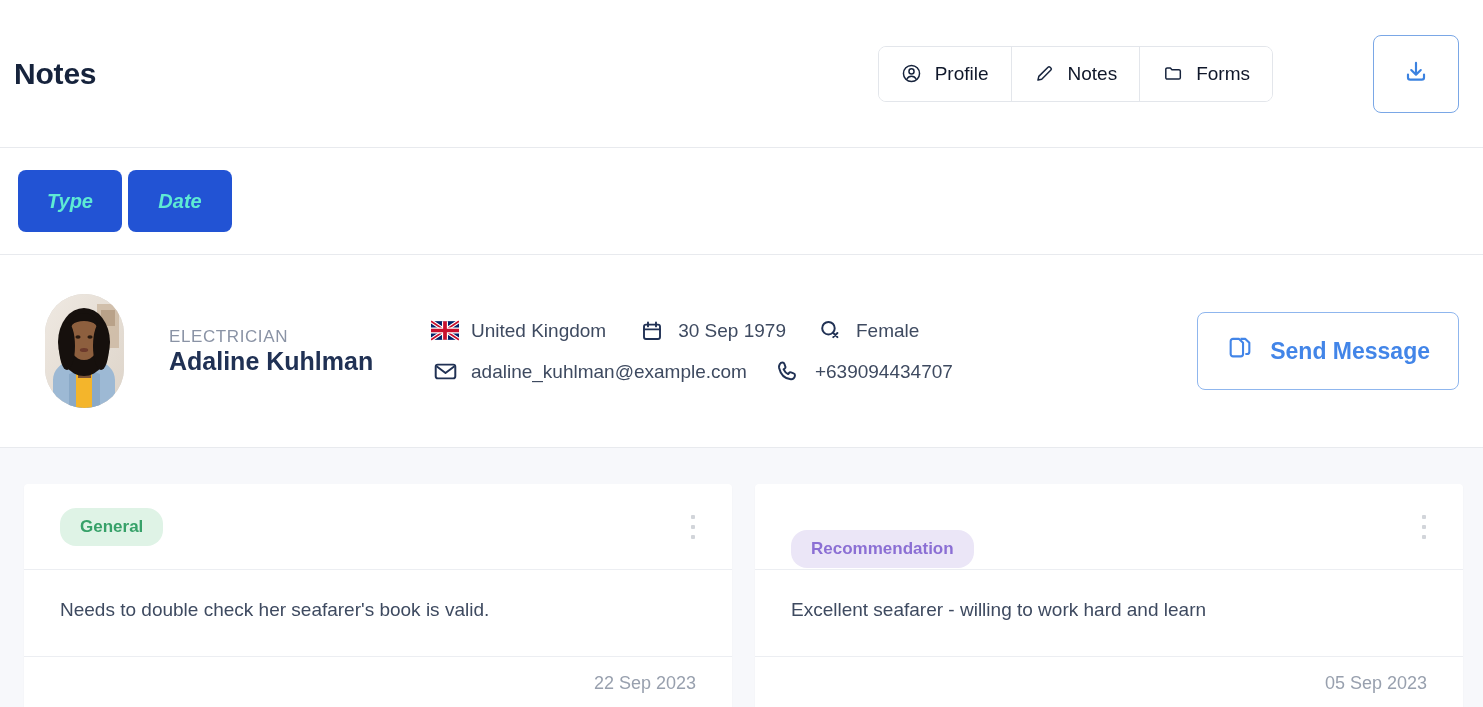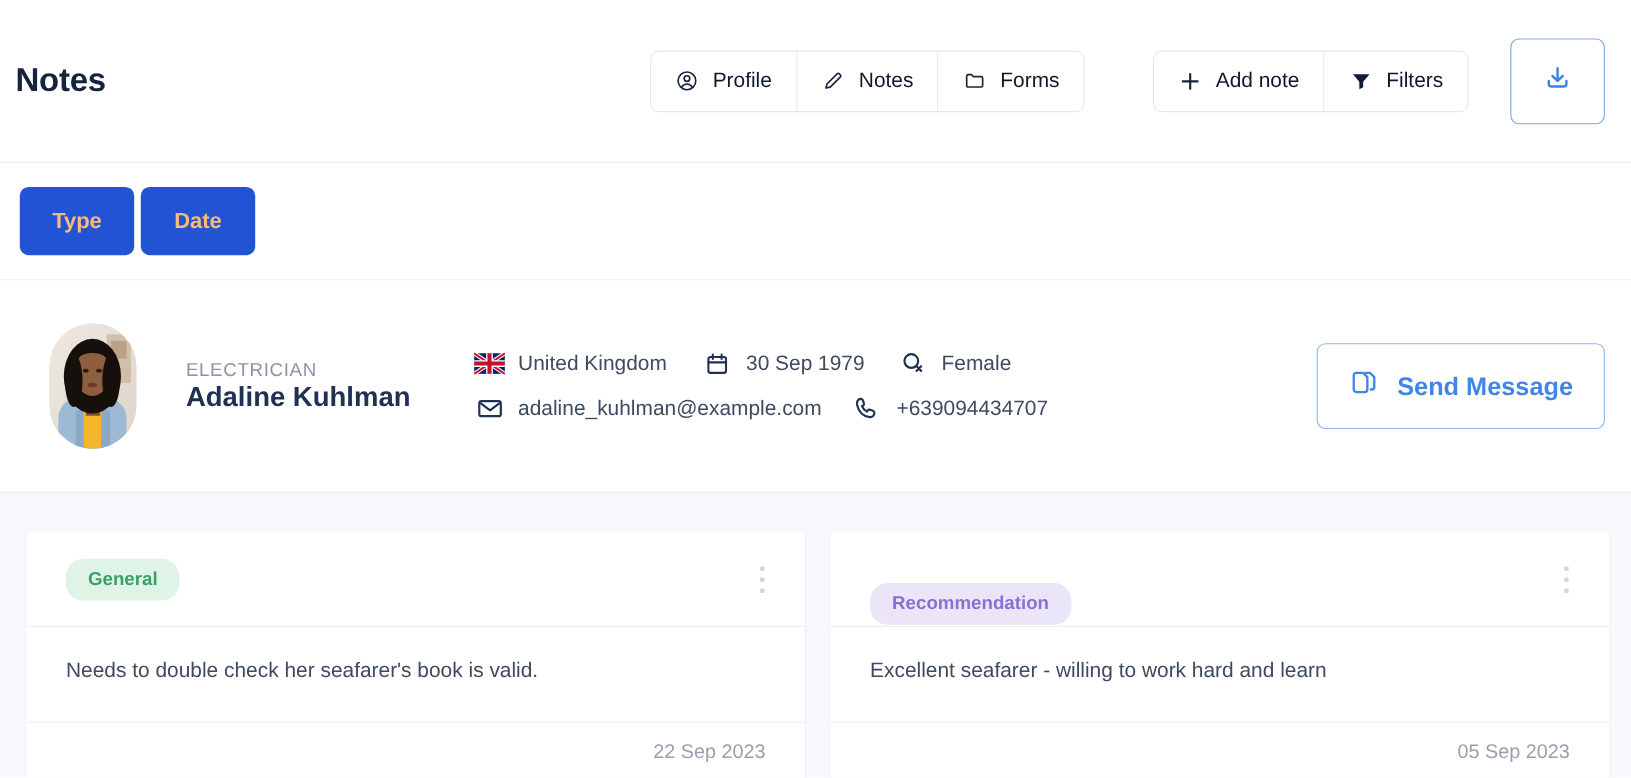--- a/index.html
+++ b/index.html
@@ -75,30 +75,31 @@
     height: 107px;
     border-bottom: 1px solid #e8eaee;
     display: flex;
     align-items: center;
     padding: 0 18px;
     gap: 6px;
     background: #fff;
   }
   .chip {
     background: #2253d4;
-    color: #fdba74;
+    color: #5eead4;
     border: none;
     border-radius: 8px;
     height: 62px;
     min-width: 104px;
     padding: 0 22px;
     font-family: "Liberation Sans", sans-serif;
     font-size: 20px;
     font-weight: 700;
     cursor: pointer;
+    font-style: italic;
   }
 
   
   .profile {
     height: 193px;
     border-bottom: 1px solid #e8eaee;
     display: flex;
     align-items: center;
     padding: 0 24px 0 45px;
     background: #fff;
@@ -243,38 +244,20 @@
           <svg viewBox="0 0 24 24" width="21" height="21" fill="none" stroke="#16233c" stroke-width="1.7" stroke-linejoin="round">
             <path d="M3.2 7.2a1.6 1.6 0 0 1 1.6-1.6h3.6l1.8 2h8a1.6 1.6 0 0 1 1.6 1.6v7.6a1.6 1.6 0 0 1-1.6 1.6H4.8a1.6 1.6 0 0 1-1.6-1.6z"></path>
           </svg>
         </span>
         <span>Forms</span>
       </button>
     </div>
 
     <div class="header-spacer-2"></div>
 
-    <div class="seg-group">
-      <button class="seg-btn">
-        <span class="ico">
-          <svg viewBox="0 0 24 24" width="22" height="22" fill="none" stroke="#16233c" stroke-width="2.1" stroke-linecap="round">
-            <path d="M12 4.6v14.8M4.6 12h14.8"></path>
-          </svg>
-        </span>
-        <span>Add note</span>
-      </button>
-      <button class="seg-btn">
-        <span class="ico">
-          <svg viewBox="0 0 24 24" width="21" height="21" fill="#0d1b33">
-            <path d="M3.4 5.2h17.2L14 13v5.6l-4 2.2V13z"></path>
-          </svg>
-        </span>
-        <span>Filters</span>
-      </button>
-    </div>
 
     <div class="header-spacer-3"></div>
 
     <div class="icon-btn-outline">
       <span>
         <svg viewBox="0 0 24 24" width="26" height="26" fill="none" stroke="#3b82e0" stroke-width="2" stroke-linecap="round" stroke-linejoin="round">
           <path d="M12 3.6v10.2"></path>
             <path d="M7.6 10.2L12 14.4l4.4-4.2"></path>
           <path d="M4.6 14.4v2.6a2 2 0 0 0 2 2h10.8a2 2 0 0 0 2-2v-2.6"></path>
         </svg>

